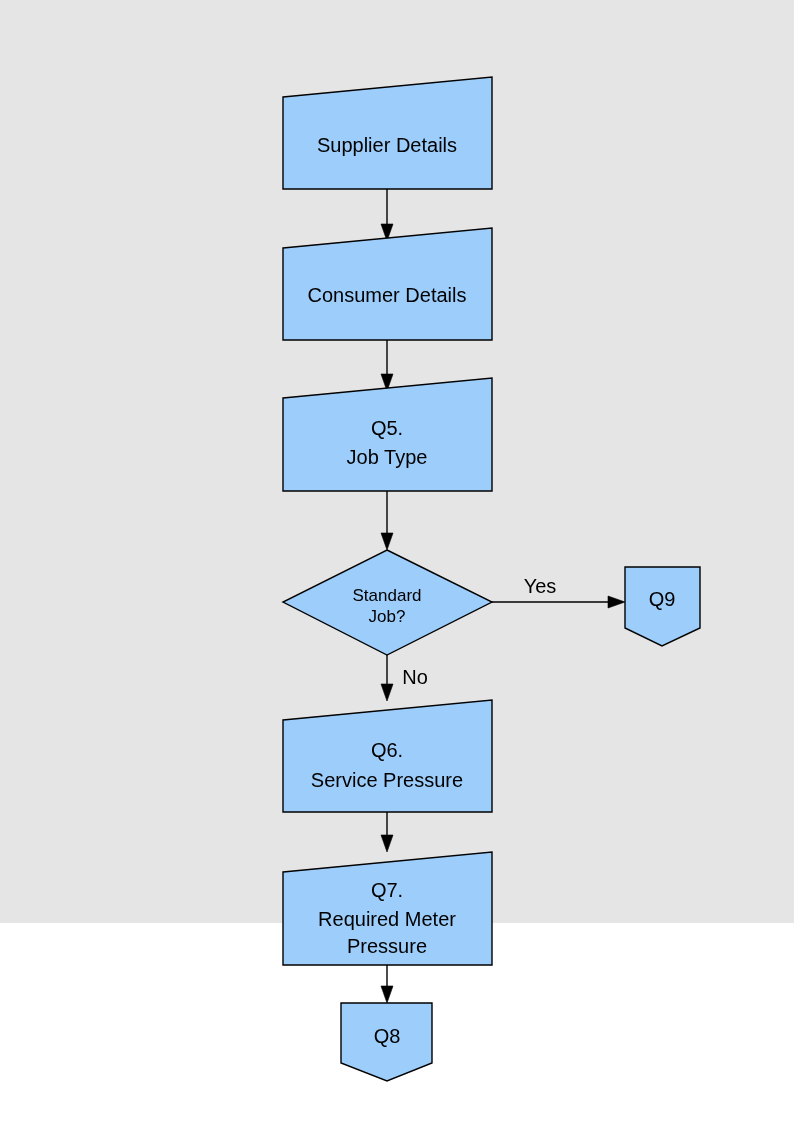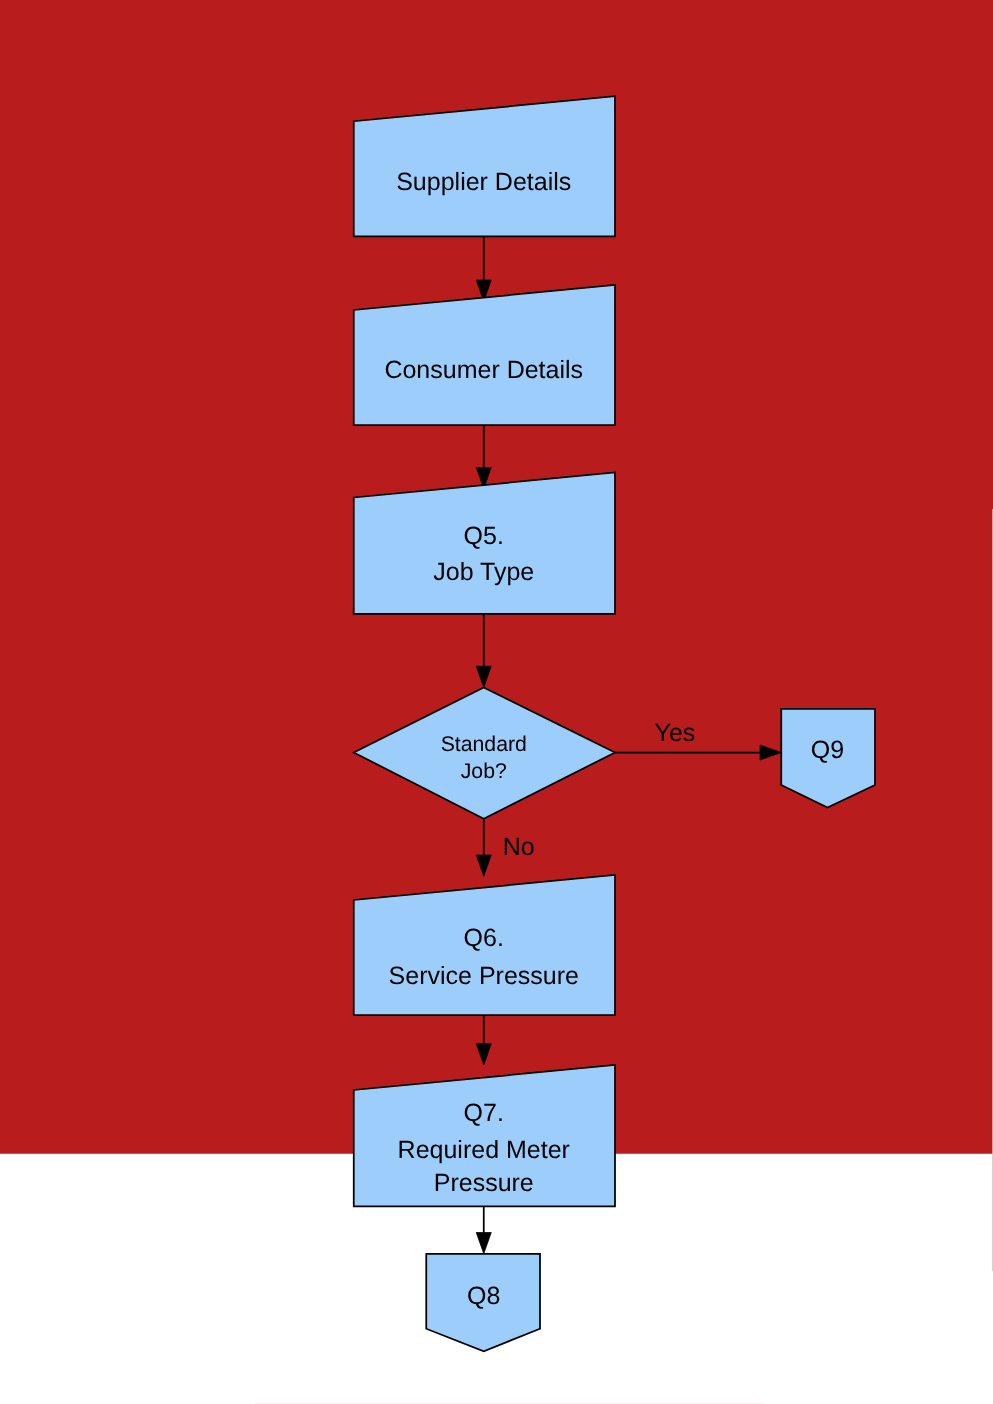--- a/index.html
+++ b/index.html
@@ -10,21 +10,21 @@
   body {
     width: 794px;
     height: 1123px;
     font-family: "Liberation Sans", sans-serif;
     overflow: hidden;
   }
   #flowchart-root {
     position: relative;
     width: 794px;
     height: 923px;
-    background: #b91c1c;
+    background: #e5e5e5;
   }
   svg#flow-svg {
     display: block;
     width: 794px;
     height: 1123px;
   }
   .node-shape {
     fill: #9ccdfb;
     stroke: #000000;
     stroke-width: 1.4;

